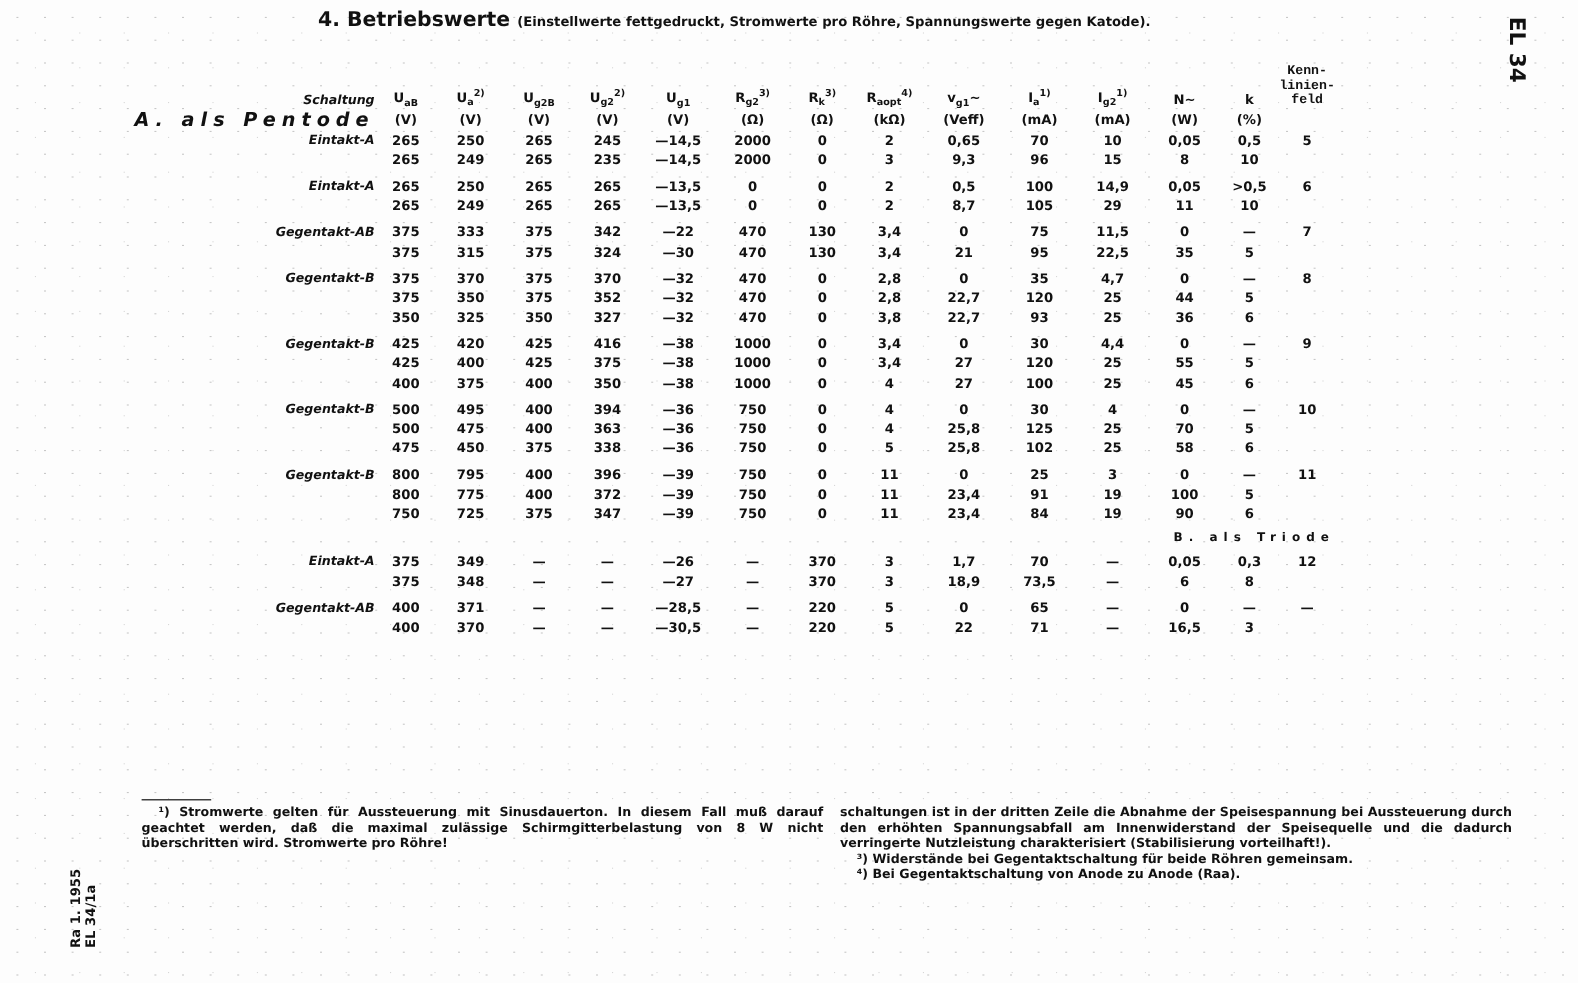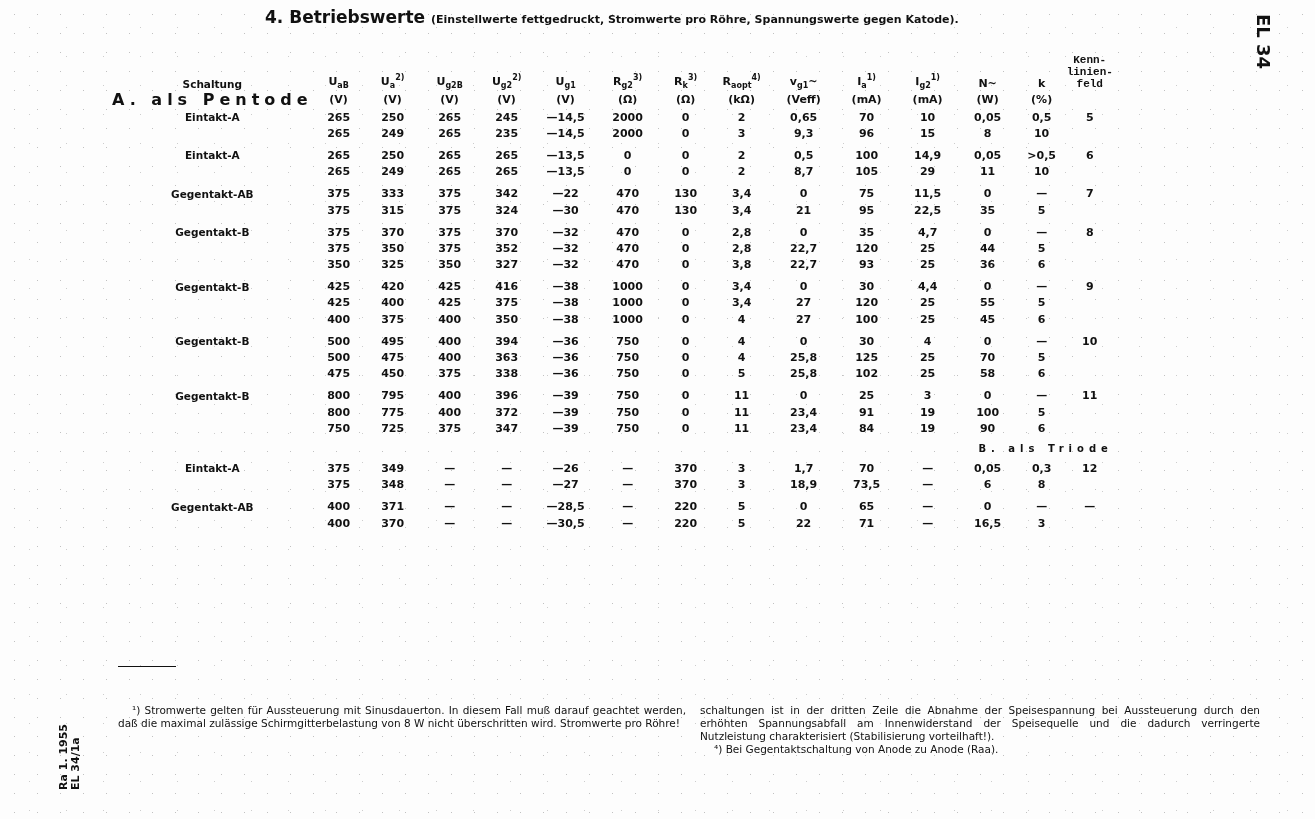--- a/index.html
+++ b/index.html
@@ -14,29 +14,29 @@
   .title .sub{font-size:11px;font-weight:bold;}
   .side-tag{position:absolute;left:1252px;top:14px;transform:rotate(90deg);transform-origin:left top;
     font-size:18px;font-weight:bold;white-space:nowrap;margin-left:22px;}
   .side-doc{position:absolute;left:58px;top:790px;transform:rotate(-90deg);transform-origin:left top;
     font-size:11px;font-weight:bold;white-space:nowrap;line-height:12px;}
   .side-doc div{display:block}
   table.bw{position:absolute;left:112px;top:54px;border-collapse:collapse;font-size:11px;font-weight:bold;}
   table.bw td,table.bw th{padding:0;height:16.2px;text-align:center;white-space:nowrap;}
   table.bw th{font-size:11px;font-weight:bold;}
   table.bw th.hdr{height:34px;vertical-align:bottom;}
-  table.bw .c0{width:130px;text-align:center;font-size:10.5px;}
+  table.bw .c0{width:130px;text-align:right;font-size:10.5px;font-style:italic;}
   table.bw .grp td{padding-top:6px;}
   table.bw .section td{font-size:10px;letter-spacing:5px;text-align:right;height:24px;}
   .cw1{width:52px}.cw2{width:56px}.cw3{width:58px}.cw4{width:56px}.cw5{width:62px}.cw6{width:62px}
   .cw7{width:54px}.cw8{width:58px}.cw9{width:66px}.cw10{width:60px}.cw11{width:62px}.cw12{width:58px}.cw13{width:50px}.cw14{width:44px}
   sub,sup{font-size:8px;}
   .kenn{font-size:10px;line-height:12px;font-family:Liberation Mono, monospace;}
   .rule{position:absolute;left:118px;top:666px;width:58px;height:1px;background:#111;}
-  .fn{position:absolute;font-size:10.5px;font-weight:normal;line-height:13px;margin-top:33px;}
+  .fn{position:absolute;font-size:10.5px;font-weight:bold;line-height:13px;}
   .fn p{margin:0;}
   .fnL{left:118px;top:671px;width:568px;text-align:justify;}
   .fnR{left:700px;top:671px;width:560px;text-align:justify;}
   .ind{text-indent:14px;}
 </style>
 </head>
 <body>
 
 <div class="noise"></div>
 
@@ -474,14 +474,15 @@
     </tbody>
 </table>
 
 <div class="rule"></div>
 
 <div class="fn fnL">
   <p class="ind">¹) Stromwerte gelten für Aussteuerung mit Sinusdauerton. In diesem Fall muß darauf geachtet werden, daß die maximal zulässige Schirmgitterbelastung von 8 W nicht überschritten wird. Stromwerte pro Röhre!</p>
 </div>
 <div class="fn fnR">
   <p>schaltungen ist in der dritten Zeile die Abnahme der Speisespannung bei Aussteuerung durch den erhöhten Spannungsabfall am Innenwiderstand der Speisequelle und die dadurch verringerte Nutzleistung charakterisiert (Stabilisierung vorteilhaft!).</p>
+  <p class="ind">³) Widerstände bei Gegentaktschaltung für beide Röhren gemeinsam.</p>
   <p class="ind">⁴) Bei Gegentaktschaltung von Anode zu Anode (Raa).</p>
 </div>
 
 </body></html>

